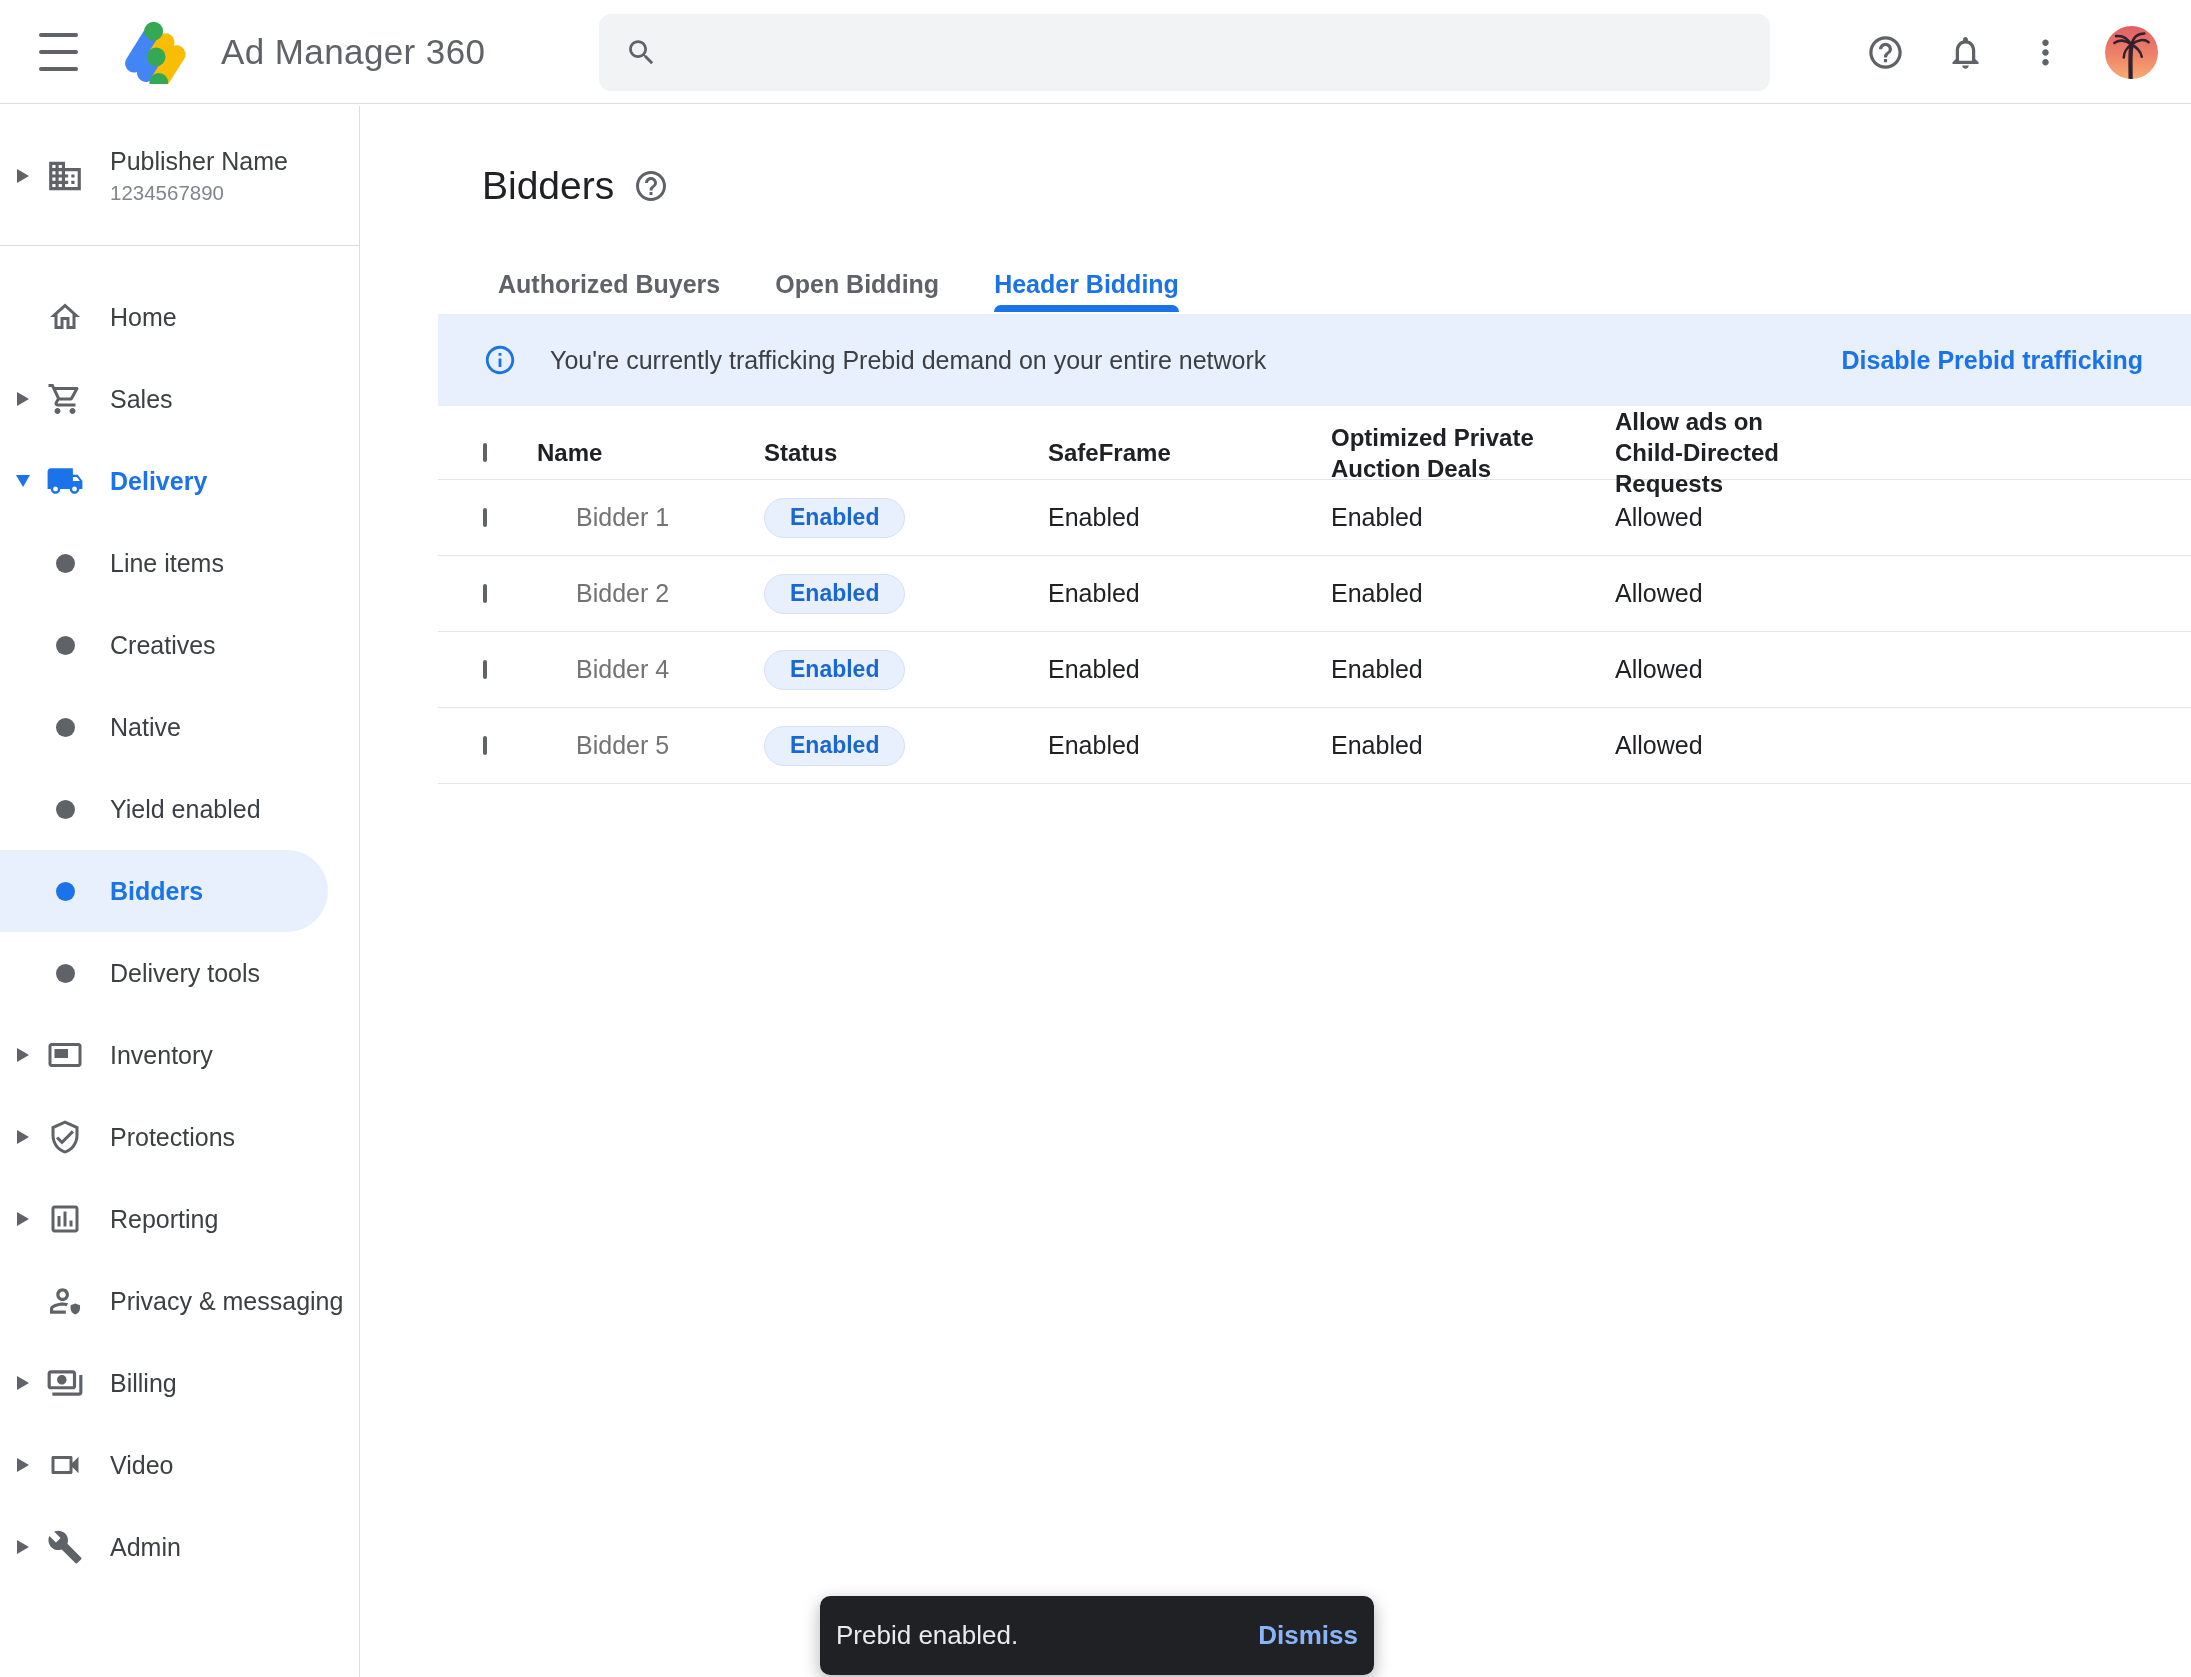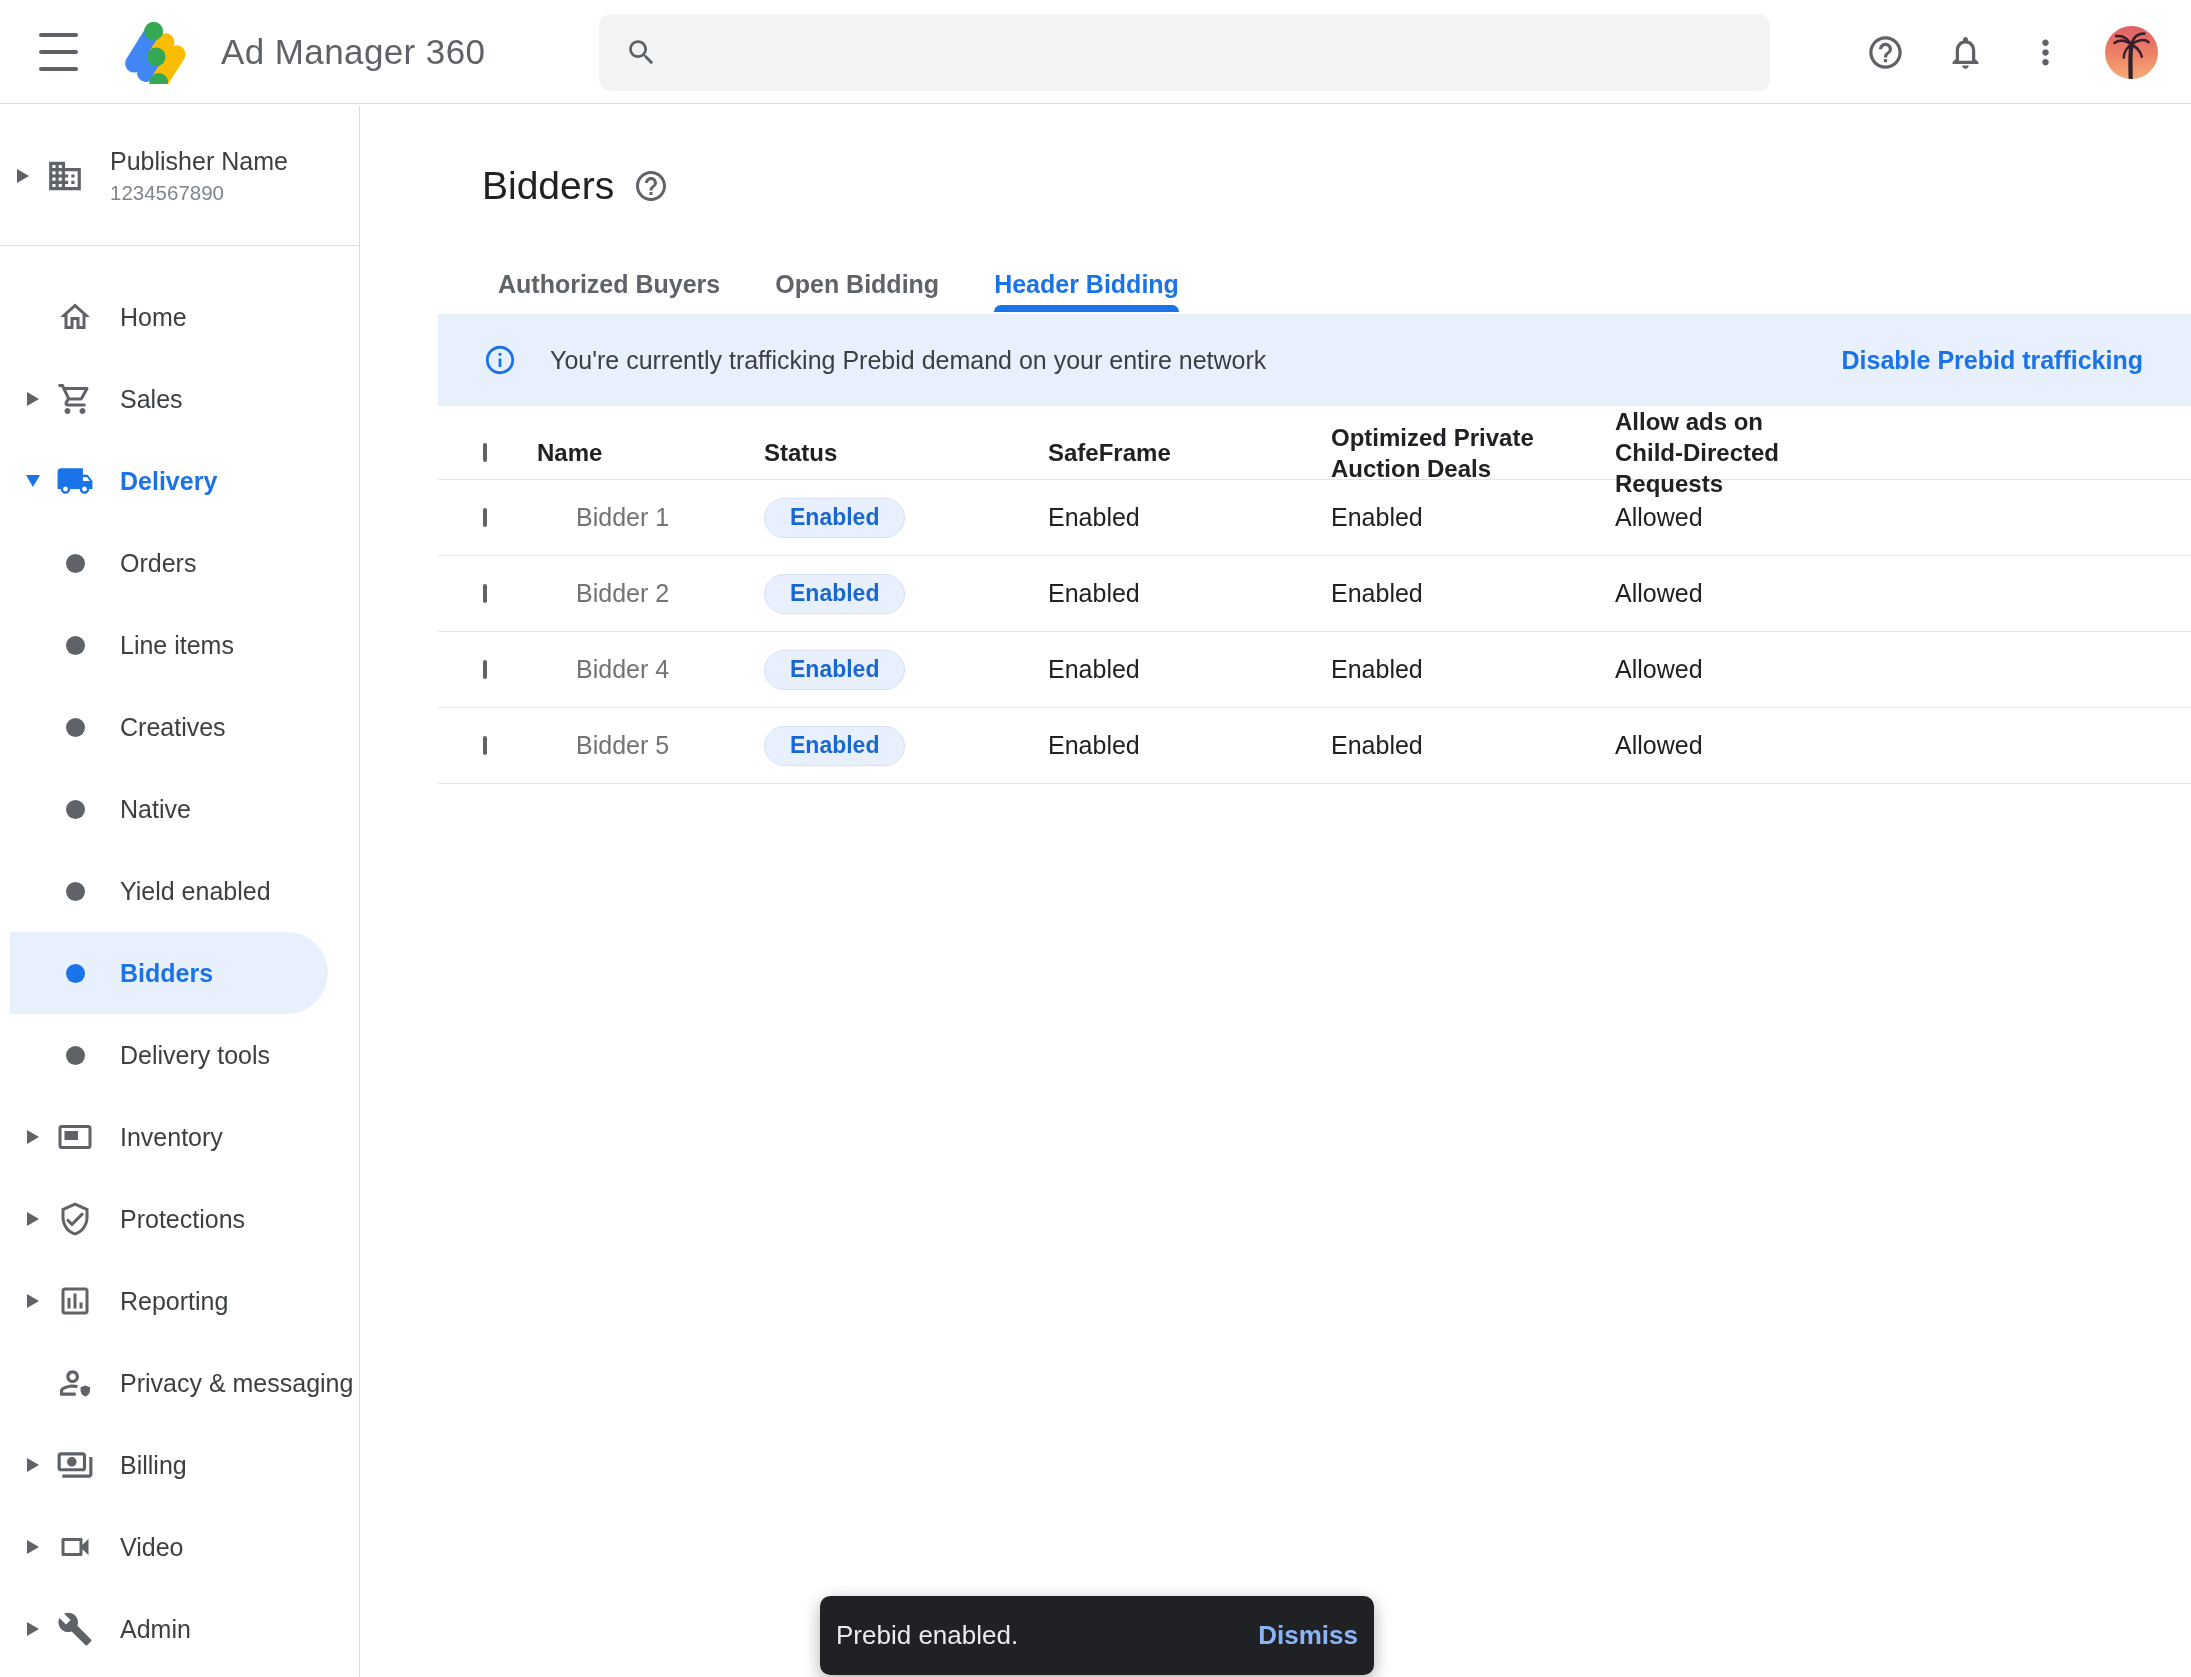--- a/index.html
+++ b/index.html
@@ -45,21 +45,21 @@
   }
   .caret-cell { width:46px; display:flex; justify-content:center; flex:0 0 46px; }
   .caret-right { width:0; height:0; border-left:12px solid #5f6368;
     border-top:7.7px solid transparent; border-bottom:7.7px solid transparent; }
   .caret-down { width:0; height:0; border-top:12px solid #1a73e8;
     border-left:7.7px solid transparent; border-right:7.7px solid transparent; }
   .icon-cell { width:38px; flex:0 0 38px; display:flex; justify-content:center; align-items:center; }
   .pub-text { margin-left:26px; }
   .pub-name { font-size:25px; color:#3c4043; }
   .pub-id { font-size:20.5px; color:#80868b; margin-top:5px; }
-  .nav { margin-top:30px;margin-left:10px; }
+  .nav { margin-top:30px; }
   .nav-row { height:82px; display:flex; align-items:center; position:relative; cursor:pointer; }
   .nav-row .label { margin-left:26px; font-size:25px; color:#3c4043; position:relative; z-index:1; white-space:nowrap; }
   .nav-row.blue .label { color:#1a73e8; font-weight:bold; }
   .nav-row.selected::before { content:""; position:absolute; left:0; top:0; bottom:0; right:31px;
     background:#e8f0fe; border-radius:0 44px 44px 0; }
   .nav-row > * { position:relative; z-index:1; }
   .dot { width:19px; height:19px; border-radius:50%; background:#5f6368; }
   .dot.blue { background:#1a73e8; }
   
   .main { position:absolute; left:438px; top:106px; width:1753px; height:1572px; background:#fff; }
@@ -209,27 +209,20 @@
             <span class="caret-down"></span>
           </div>
         <div class="icon-cell">
           <svg width="38" height="38" viewBox="0 0 24 24" fill="#1a73e8">
               <path d="M20 8h-3V4H3c-1.1 0-2 .9-2 2v11h2c0 1.66 1.34 3 3 3s3-1.34 3-3h6c0 1.66 1.34 3 3 3s3-1.34 3-3h2v-5l-3-4zM6 18.5c-.83 0-1.5-.67-1.5-1.5s.67-1.5 1.5-1.5 1.5.67 1.5 1.5-.67 1.5-1.5 1.5zm13.5-9l1.96 2.5H17V9.5h2.5zm-1.5 9c-.83 0-1.5-.67-1.5-1.5s.67-1.5 1.5-1.5 1.5.67 1.5 1.5-.67 1.5-1.5 1.5z"></path>
             </svg>
         </div>
         <span class="label">Delivery</span>
       </div>
 
-      <div class="nav-row">
-        <div class="caret-cell"></div>
-        <div class="icon-cell">
-            <span class="dot"></span>
-          </div>
-        <span class="label">Orders</span>
-      </div>
 
       <div class="nav-row">
         <div class="caret-cell"></div>
         <div class="icon-cell">
             <span class="dot"></span>
           </div>
         <span class="label">Line items</span>
       </div>
 
       <div class="nav-row">

